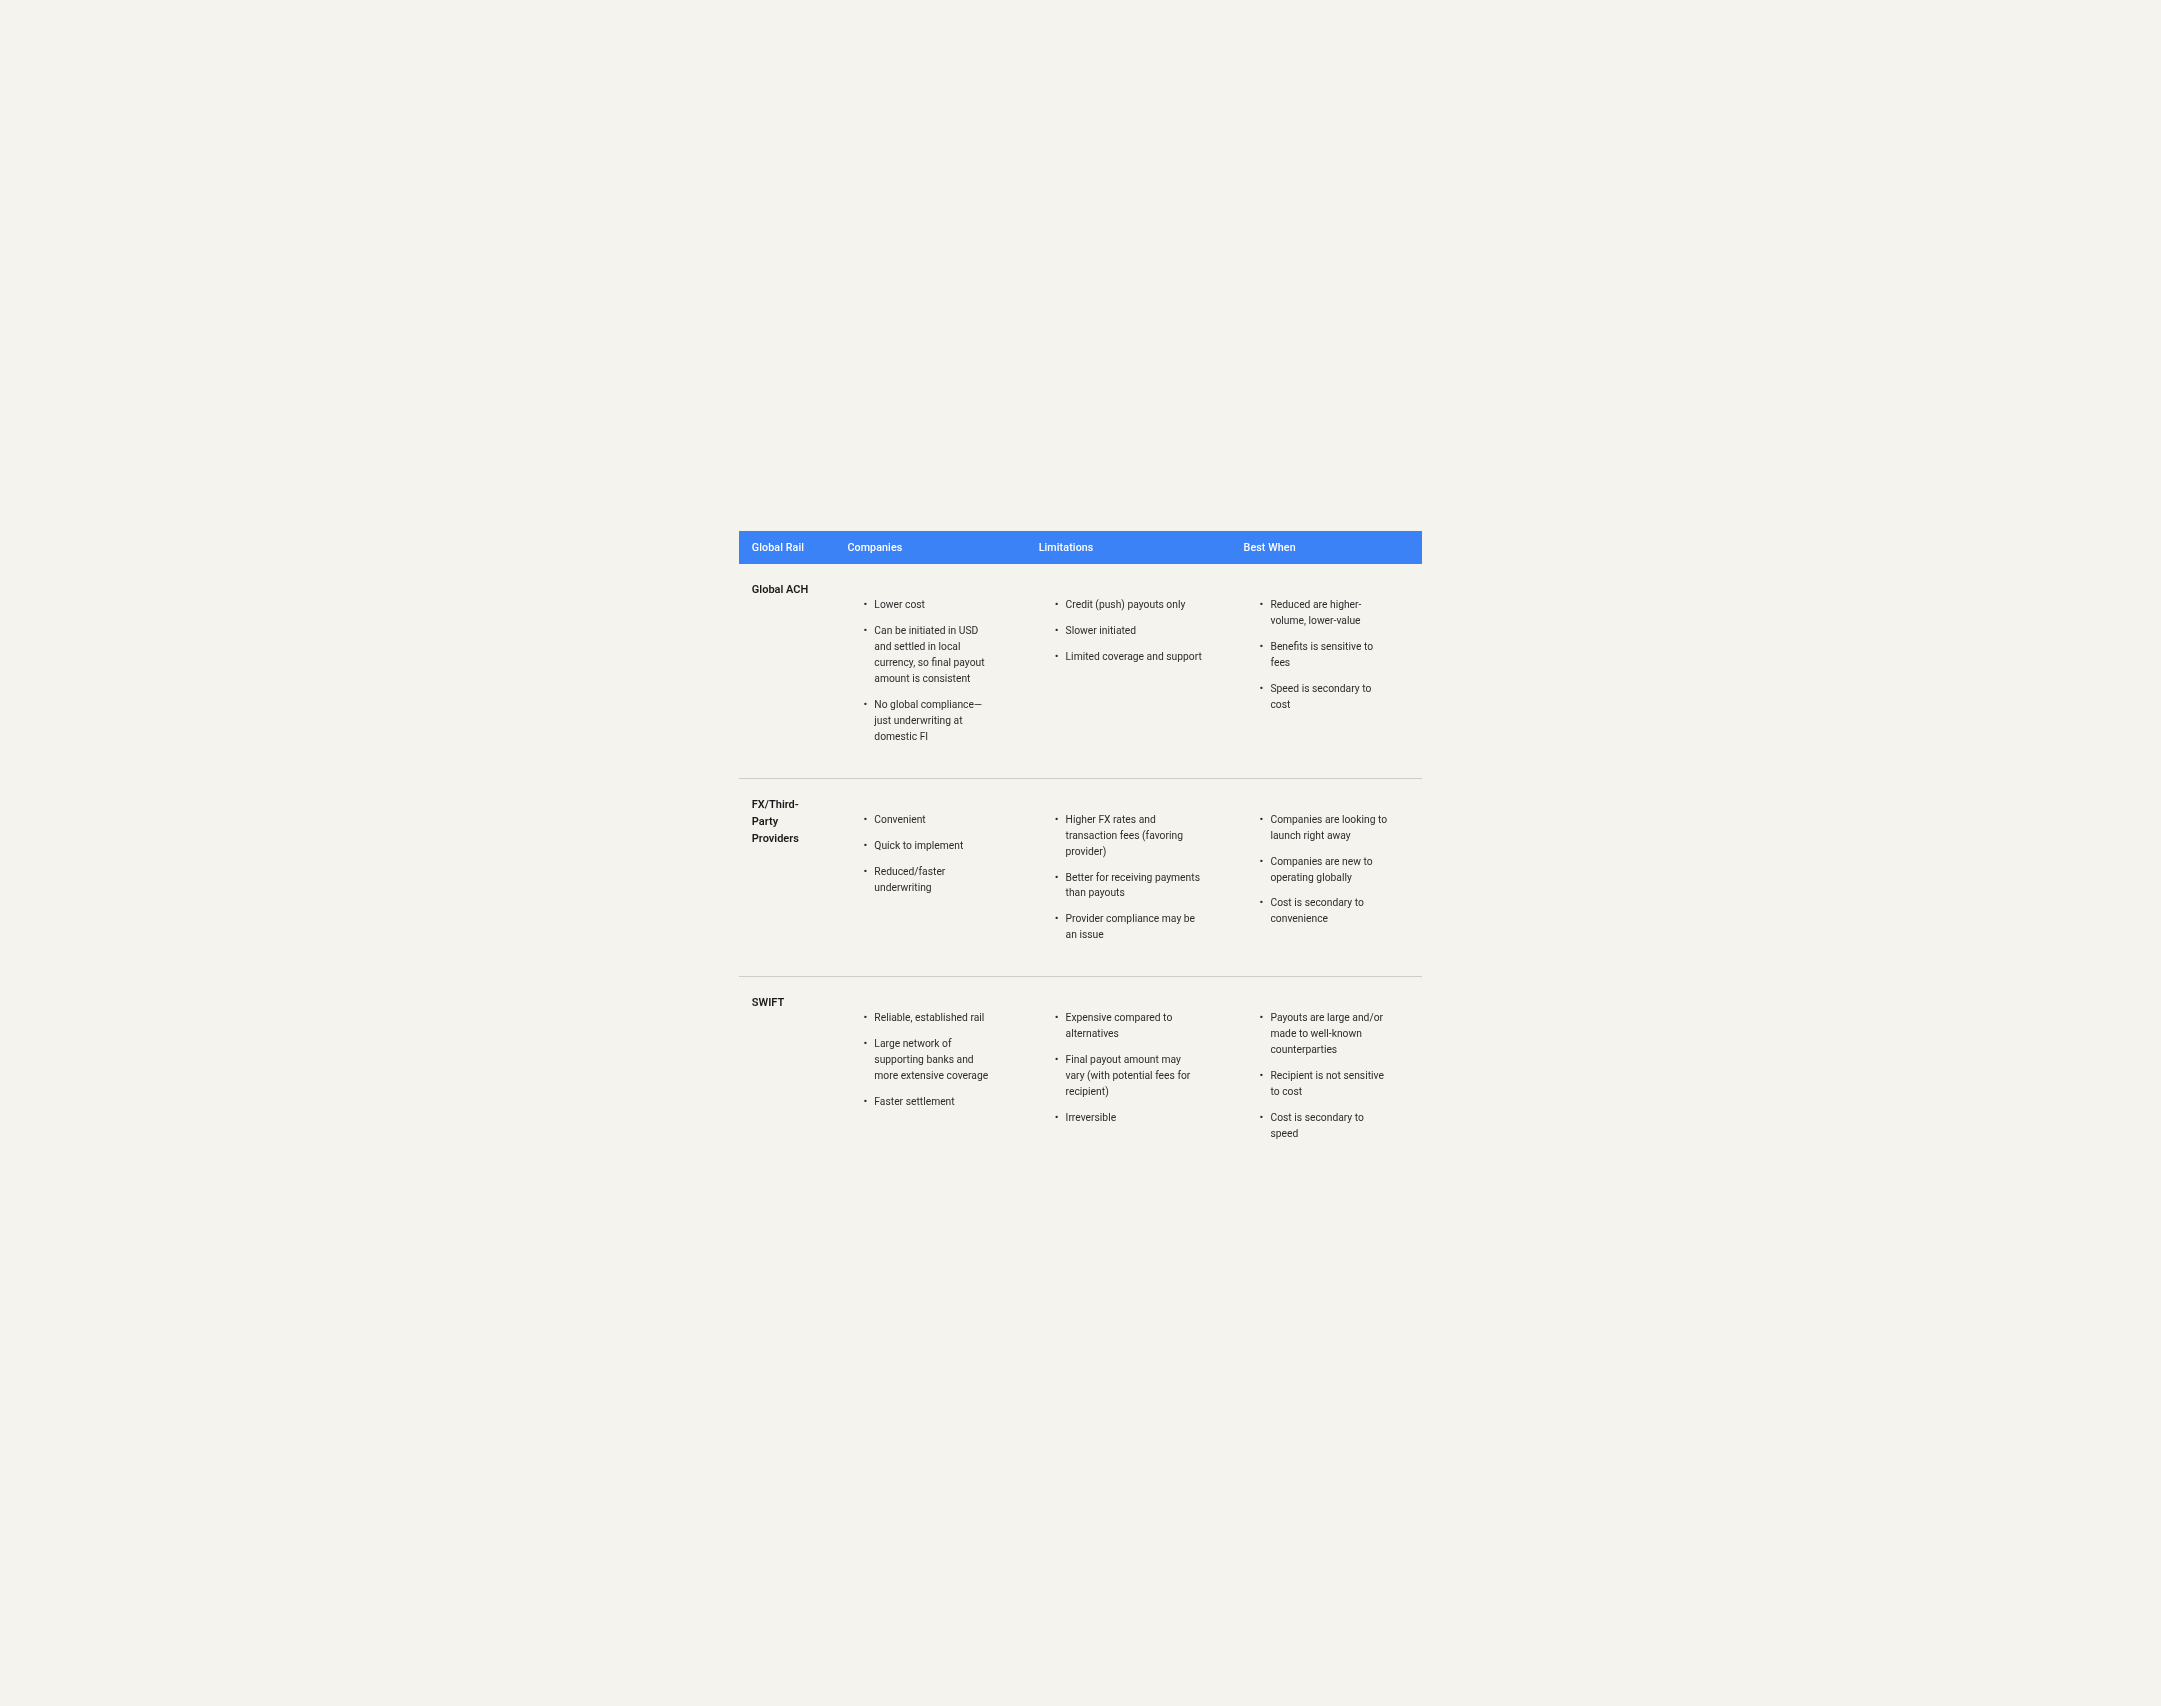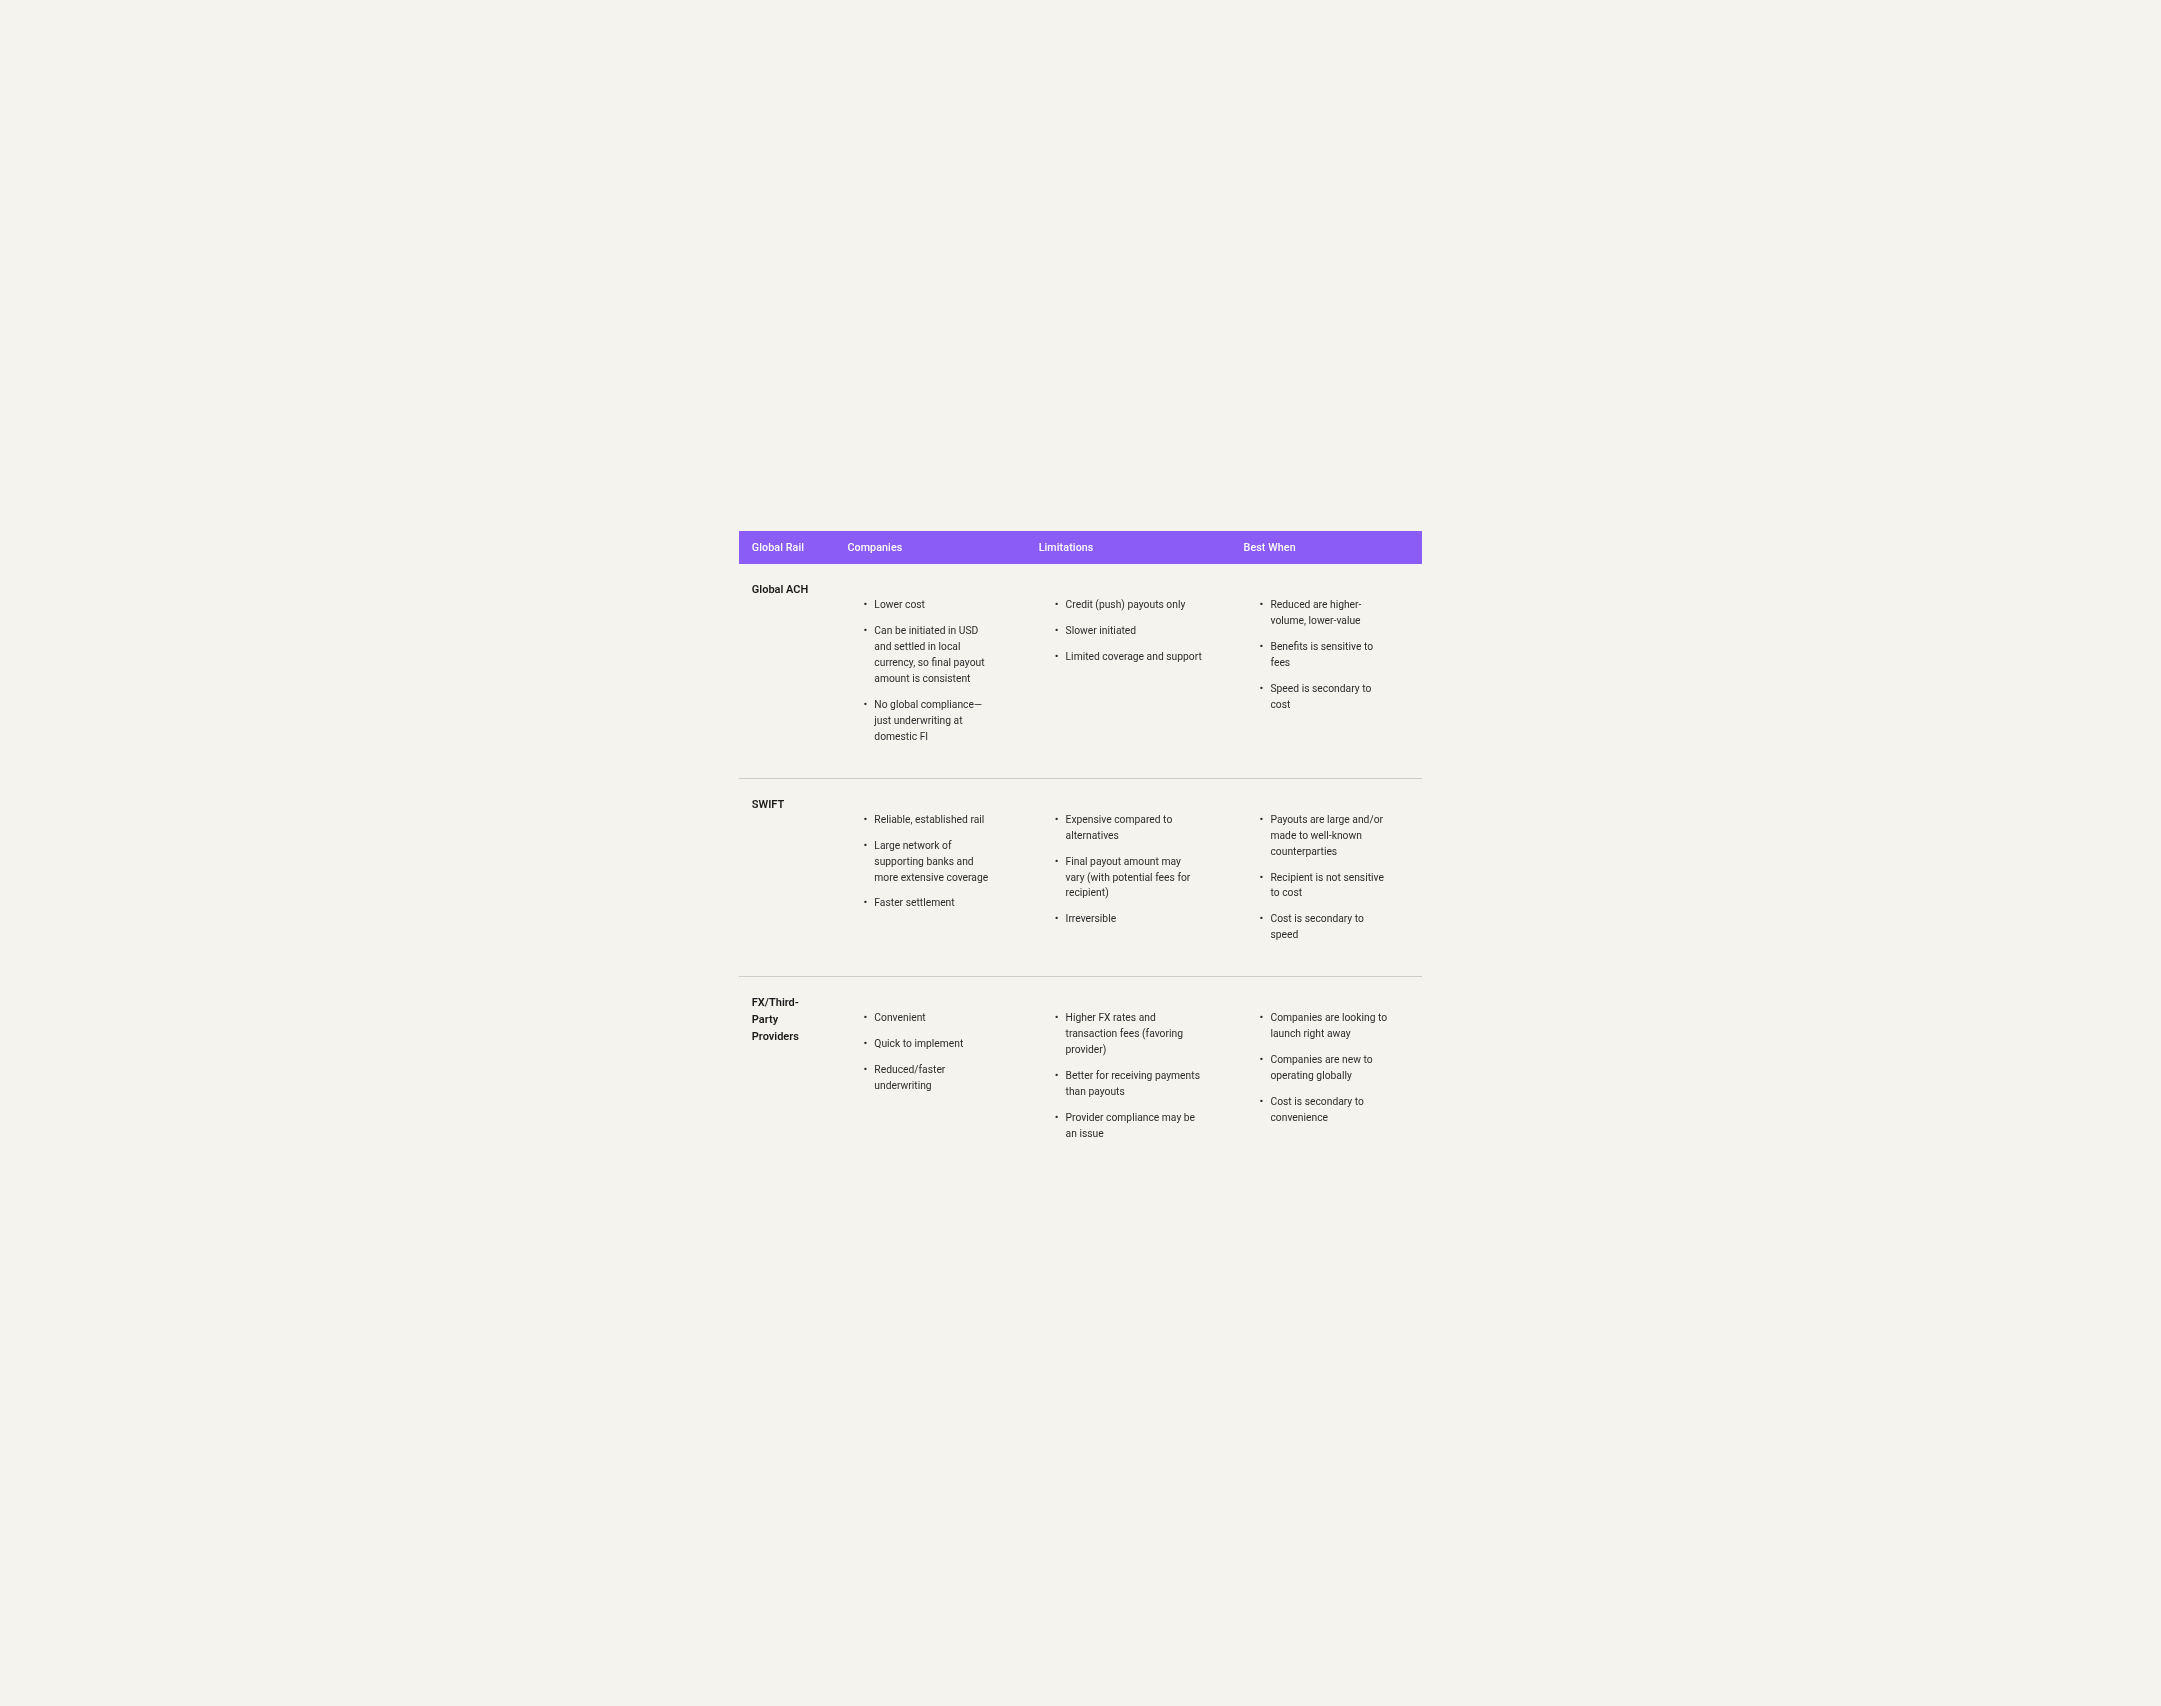--- a/index.html
+++ b/index.html
@@ -31,21 +31,21 @@
       line-height: 1.3;
     }
 
     table {
       width: 100%;
       border-collapse: collapse;
       background-color: #f5f3ee;
     }
 
     thead tr {
-      background-color: #8b5cf6;
+      background-color: #3b82f6;
       color: #ffffff;
     }
 
     thead th {
       padding: 10px 12.8px;
       text-align: left;
       font-size: 10.7px;
       font-weight: 500;
       letter-spacing: 0.01em;
     }
@@ -152,63 +152,63 @@
           </td>
           <td>
             <ul class="bullet-list">
               <li>Reduced are higher-volume, lower-value</li>
               <li>Benefits is sensitive to fees</li>
               <li>Speed is secondary to cost</li>
             </ul>
           </td>
         </tr>
         <tr>
+          <td><span class="rail-name">FX/Third-Party Providers</span></td>
+          <td>
+            <ul class="bullet-list">
+              <li>Convenient</li>
+              <li>Quick to implement</li>
+              <li>Reduced/faster underwriting</li>
+            </ul>
+          </td>
+          <td>
+            <ul class="bullet-list">
+              <li>Higher FX rates and transaction fees (favoring provider)</li>
+              <li>Better for receiving payments than payouts</li>
+              <li>Provider compliance may be an issue</li>
+            </ul>
+          </td>
+          <td>
+            <ul class="bullet-list">
+              <li>Companies are looking to launch right away</li>
+              <li>Companies are new to operating globally</li>
+              <li>Cost is secondary to convenience</li>
+            </ul>
+          </td>
+        </tr>
+        <tr>
           <td><span class="rail-name">SWIFT</span></td>
           <td>
             <ul class="bullet-list">
               <li>Reliable, established rail</li>
               <li>Large network of supporting banks and more extensive coverage</li>
               <li>Faster settlement</li>
             </ul>
           </td>
           <td>
             <ul class="bullet-list">
               <li>Expensive compared to alternatives</li>
               <li>Final payout amount may vary (with potential fees for recipient)</li>
               <li>Irreversible</li>
             </ul>
           </td>
           <td>
             <ul class="bullet-list">
               <li>Payouts are large and/or made to well-known counterparties</li>
               <li>Recipient is not sensitive to cost</li>
               <li>Cost is secondary to speed</li>
-            </ul>
-          </td>
-        </tr>
-        <tr>
-          <td><span class="rail-name">FX/Third-Party Providers</span></td>
-          <td>
-            <ul class="bullet-list">
-              <li>Convenient</li>
-              <li>Quick to implement</li>
-              <li>Reduced/faster underwriting</li>
-            </ul>
-          </td>
-          <td>
-            <ul class="bullet-list">
-              <li>Higher FX rates and transaction fees (favoring provider)</li>
-              <li>Better for receiving payments than payouts</li>
-              <li>Provider compliance may be an issue</li>
-            </ul>
-          </td>
-          <td>
-            <ul class="bullet-list">
-              <li>Companies are looking to launch right away</li>
-              <li>Companies are new to operating globally</li>
-              <li>Cost is secondary to convenience</li>
             </ul>
           </td>
         </tr>
       </tbody>
   </table>
 </div>
 
 
 </body></html>

